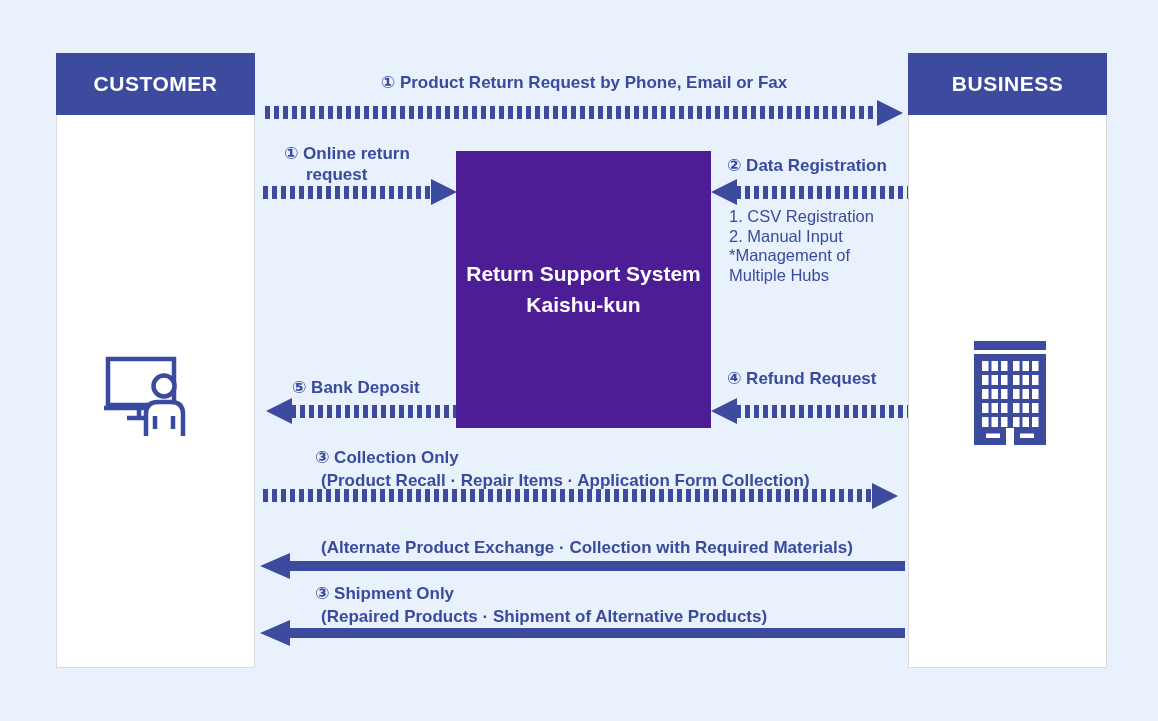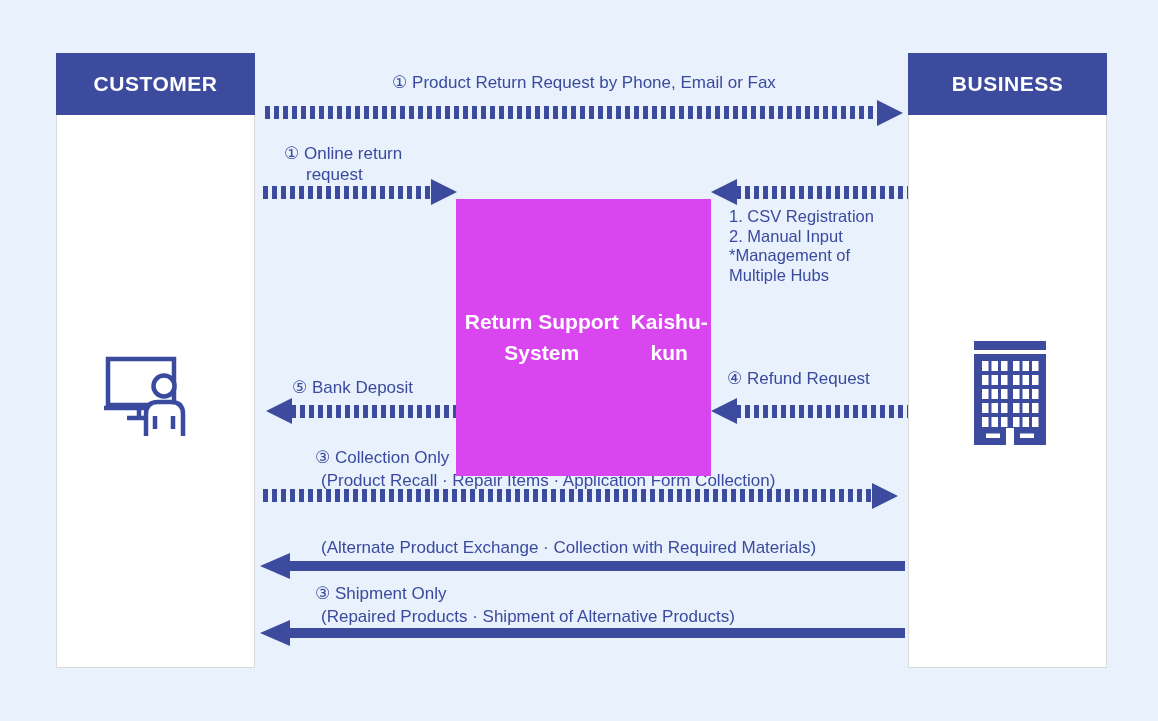--- a/index.html
+++ b/index.html
@@ -20,38 +20,38 @@
     display:flex; align-items:center; justify-content:center;
     font-size:21px; font-weight:700; letter-spacing:0.5px;
   }
   .panel-body {
     position:relative; height:553px; background:#FFFFFF;
     border:1px solid #DBDBDB; border-top:none;
   }
   
   .system-box {
     position:absolute; left:456px; top:151px; width:255px; height:277px;
-    background:#d946ef; z-index:3;
-    display:flex; flex-direction:row; align-items:center; justify-content:center;
-    color:#FFFFFF; font-size:21px; font-weight:700; line-height:1.45; text-align:center;margin-top:48px;
+    background:#4c1d95; z-index:3;
+    display:flex; flex-direction:column; align-items:center; justify-content:center;
+    color:#FFFFFF; font-size:21px; font-weight:700; line-height:1.45; text-align:center;
   }
   
   .dashes {
     position:absolute; height:13px; z-index:1;
     background-image:repeating-linear-gradient(90deg,#3D4B9E 0 5px,transparent 5px 9px);
   }
   .bar { position:absolute; height:10px; background:#3D4B9E; z-index:1; }
   .head { position:absolute; width:0; height:0; z-index:1; }
   .head-right { border-top:13px solid transparent; border-bottom:13px solid transparent; border-left:26px solid #3D4B9E; }
   .head-left  { border-top:13px solid transparent; border-bottom:13px solid transparent; border-right:26px solid #3D4B9E; }
   .head-left-big { border-top:13px solid transparent; border-bottom:13px solid transparent; border-right:30px solid #3D4B9E; }
   
   .lbl {
     position:absolute; z-index:2; color:#3A4A9E;
-    font-size:17px; font-weight:400; line-height:22px; white-space:nowrap;
+    font-size:17px; font-weight:700; line-height:22px; white-space:nowrap;
   }
   .lbl-center { text-align:center; }
   .lbl-wrap {
     white-space:normal; width:160px;
     padding-left:22px; text-indent:-22px; line-height:21px;
   }
   .detail-list {
     position:absolute; z-index:2; left:729px; top:207px; width:168px;
     color:#3A4A9E; font-size:16.5px; font-weight:400; line-height:19.5px;
   }
@@ -143,20 +143,21 @@
   </div>
 
   <div class="lbl lbl-center" style="left:265px; top:72px; width:638px;">① Product Return Request by Phone, Email or Fax</div>
   <div class="dashes" style="left:265px; top:106px; width:612px;"></div>
   <div class="head head-right" style="left:877px; top:100px;"></div>
 
   <div class="lbl lbl-wrap" style="left:284px; top:143px;">① Online return request</div>
   <div class="dashes" style="left:263px; top:186px; width:169px;"></div>
   <div class="head head-right" style="left:431px; top:179px;"></div>
 
+  <div class="lbl" style="left:727px; top:155px;">② Data Registration</div>
   <div class="head head-left" style="left:711px; top:179px;"></div>
   <div class="dashes" style="left:736px; top:186px; width:172px;"></div>
   <div class="detail-list">
       <div>1. CSV Registration</div>
       <div>2. Manual Input</div>
       <div>*Management of Multiple Hubs</div>
     </div>
 
   <div class="lbl" style="left:292px; top:377px;">⑤ Bank Deposit</div>
   <div class="head head-left" style="left:266px; top:398px;"></div>

